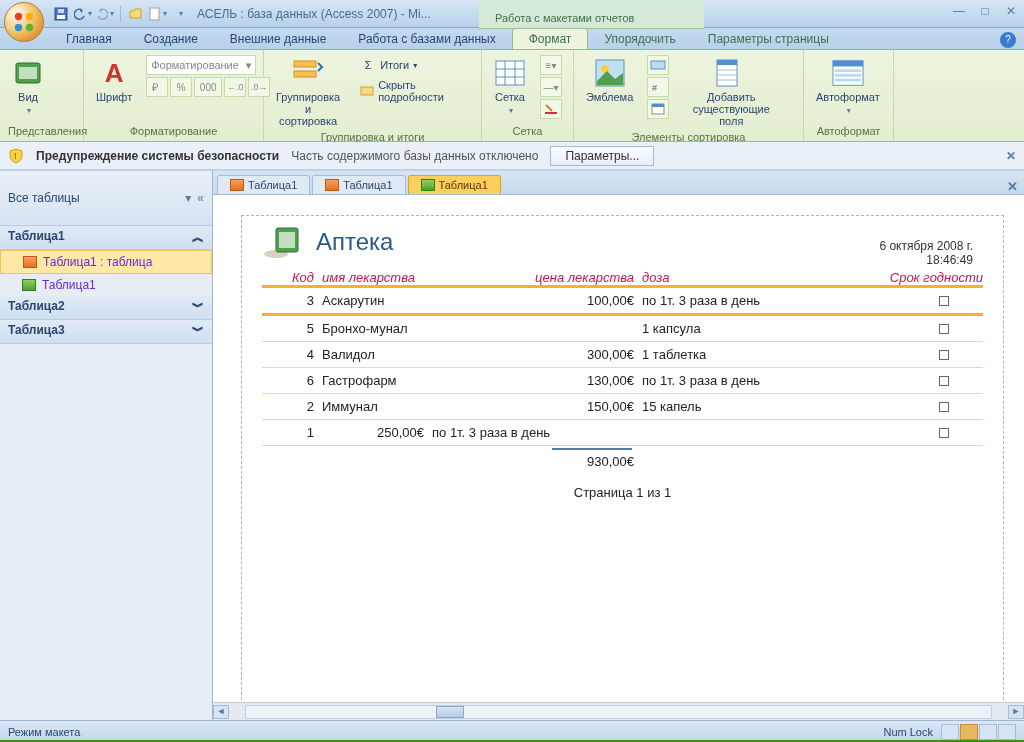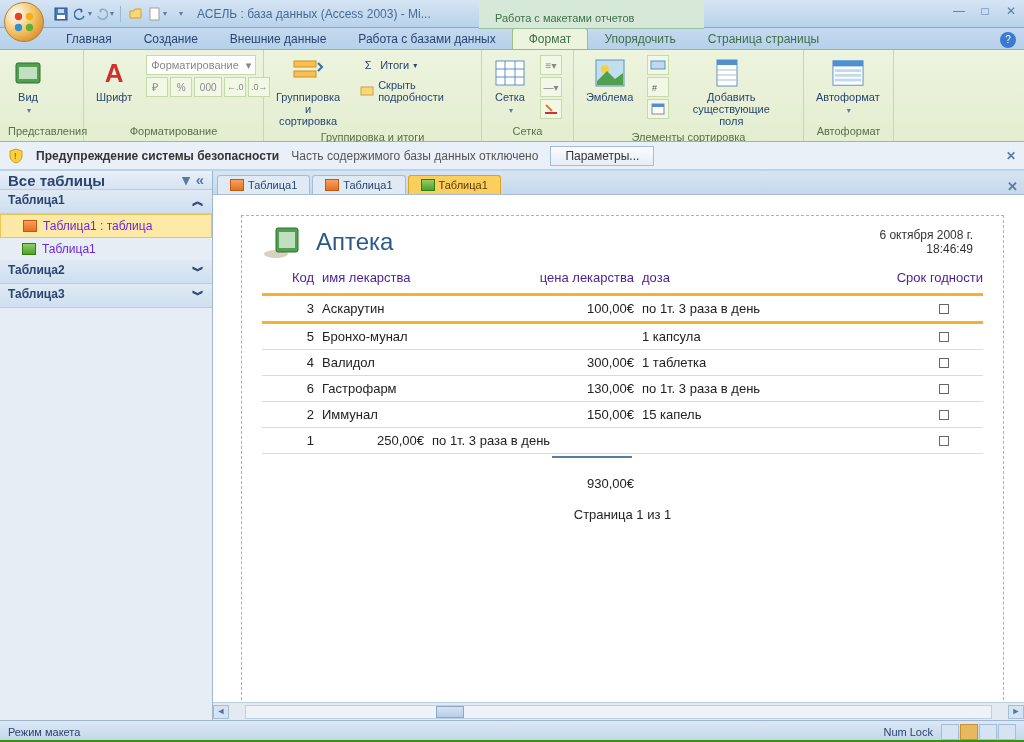--- a/index.html
+++ b/index.html
@@ -42,21 +42,21 @@
 .security-bar { height: 28px; background: #eaf0f8; border-bottom: 1px solid #bcd0e8; display: flex; align-items: center; padding: 0 8px; gap: 12px; font-size: 12px; position: relative; }
 .shield-ic { width: 16px; height: 16px; }
 .sec-title { font-weight: bold; color: #333; }
 .sec-text { color: #555; }
 .sec-btn { border: 1px solid #a6bdd8; background: linear-gradient(#fbfcfe, #e6edf7); padding: 2px 14px; cursor: pointer; color: #333; font-size: 12px; }
 .sec-close { position: absolute; right: 8px; color: #5a7aa6; cursor: pointer; font-weight: bold; }
 
 
 .main { position: absolute; top: 171px; bottom: 22px; left: 0; right: 0; display: flex; }
 .sidebar { width: 213px; background: #e6edf5; border-right: 1px solid #9fb6d2; display: flex; flex-direction: column; }
-.sidebar-head { background: linear-gradient(#e9f0f8, #d6e3f2); padding: 0 8px; border-bottom: 1px solid #b8cce2; display: flex; justify-content: space-between; align-items: center; color: #2a4570; font-size: 15px; font-weight: bold; }
+.sidebar-head { background: linear-gradient(#e9f0f8, #d6e3f2); padding: 20px 8px; border-bottom: 1px solid #b8cce2; display: flex; justify-content: space-between; align-items: center; color: #2a4570; font-size: 12px; }
 .sidebar-head .chev { color: #5a7aa6; }
 .accordion { background: linear-gradient(#e0eaf5, #cfdff0); padding: 3px 8px; border-bottom: 1px solid #b8cce2; color: #2a4570; font-weight: bold; font-size: 12px; display: flex; justify-content: space-between; cursor: pointer; }
 .nav-item { padding: 4px 8px 4px 22px; display: flex; align-items: center; gap: 6px; cursor: pointer; color: #6d28d9; }
 .nav-item.sel { background: #fde9a6; border: 1px solid #e8c658; }
 .nav-ic { width: 14px; height: 12px; background: linear-gradient(#f8a060, #e87020); border: 1px solid #c05810; }
 .nav-ic.r { background: linear-gradient(#90d060, #50a030); border-color: #308010; }
 
 
 .docs { flex: 1; display: flex; flex-direction: column; background: #fff; }
 .doc-tabs { height: 24px; background: linear-gradient(#d8e5f2, #c5d8ec); display: flex; align-items: flex-end; padding: 0 4px; border-bottom: 1px solid #a6bdd8; }
@@ -66,34 +66,34 @@
 .dtic.t { background: linear-gradient(#f8a060, #e87020); border: 1px solid #c05810; }
 .dtic.r { background: linear-gradient(#90d060, #50a030); border: 1px solid #308010; }
 .doc-close { position: absolute; right: 6px; color: #5a7aa6; cursor: pointer; font-weight: bold; font-size: 13px; }
 
 
 .canvas { flex: 1; background: #fff; overflow: auto; position: relative; padding: 20px 20px 20px 28px; }
 .report { border: 1px dashed #b0b0b0; position: relative; min-height: 490px; }
 .report-hdr { display: flex; align-items: center; padding: 8px 20px 4px 20px; position: relative; }
 .report-logo { width: 40px; height: 36px; margin-right: 14px; }
 .report-title { font-size: 24px; color: #2a5a8a; }
-.report-date { position: absolute; right: 30px; top: 12px; text-align: right; font-size: 12px; color: #333; }
+.report-date { position: absolute; right: 30px; top: 23px; text-align: right; font-size: 12px; color: #333; }
 .grid { padding: 0 20px; }
-.cols { display: flex; color: #4c1d95; font-size: 13px; padding: 6px 0 8px 0; }
+.cols { display: flex; color: #be185d; font-size: 13px; padding: 6px 0 0 0; font-style: italic; }
 .c-code { width: 60px; text-align: right; padding-right: 8px; }
 .c-name { width: 210px; }
 .c-price { width: 110px; text-align: right; padding-right: 8px; }
 .c-dose { width: 190px; }
 .c-exp { flex: 1; text-align: right; }
 .row-sep { height: 3px; background: #f8b030; }
 .row-sep.thin { height: 1px; background: #f8d898; }
 .row { display: flex; font-size: 13px; color: #222; padding: 5px 0; align-items: center; }
 .chk { width: 10px; height: 10px; border: 1px solid #666; margin-left: auto; margin-right: 34px; }
 .total-line { border-top: 2px solid #5a7aa6; width: 80px; margin-left: 290px; margin-top: 2px; }
-.total { padding: 4px 0; margin-top: 14px; }
+.total { padding: 4px 0; }
 .total .c-price { font-size: 13px; }
 .pager { text-align: center; padding: 12px 0; font-size: 13px; color: #222; }
 
 .hscroll { height: 18px; background: #e4eaf2; border-top: 1px solid #b8cce2; display: flex; align-items: center; }
 .hscroll .track { flex: 1; height: 14px; background: #eef3f9; border: 1px solid #c0d0e4; margin: 0 16px; position: relative; }
 .hscroll .thumb { position: absolute; left: 190px; width: 28px; height: 12px; background: linear-gradient(#d6e3f2, #b6cde6); border: 1px solid #8aa8ca; }
 .hscroll .arr { width: 16px; height: 14px; background: #d6e3f2; border: 1px solid #a6bdd8; text-align: center; font-size: 9px; color: #5577a0; cursor: pointer; }
 
 
 .status { position: absolute; bottom: 0; left: 0; right: 0; height: 22px; background: linear-gradient(#dce8f5, #c0d5ea); border-top: 1px solid #9fb6d2; display: flex; align-items: center; padding: 0 8px; color: #2a4570; font-size: 11px; }
@@ -145,37 +145,37 @@
           <path d="M1 3 L5 3 L6 1 L12 1 L12 10 L1 10 Z" fill="#f8d878" stroke="#d0a030"></path>
         </svg>
       </span>
     <span class="qat-btn dd-arr">
         <svg width="12" height="14" viewBox="0 0 12 14">
           <rect x="1" y="1" width="9" height="12" fill="#fff" stroke="#a0a0a0"></rect>
         </svg>
       </span>
     <span class="qat-btn dd-arr"></span>
   </div>
-  <span class="title-text">АСЕЛЬ : база данных (Access 2003) - Mi...</span>
+  <span class="title-text">АСЕЛЬ : база данных (Access 2007) - Mi...</span>
   <div class="context-tab-group">Работа с макетами отчетов</div>
   <div class="win-controls">
     <span>—</span>
     <span>□</span>
     <span>✕</span>
   </div>
 </div>
 
 <div class="ribbon-tabs">
   <div class="ribbon-tab">Главная</div>
   <div class="ribbon-tab">Создание</div>
   <div class="ribbon-tab">Внешние данные</div>
   <div class="ribbon-tab">Работа с базами данных</div>
   <div class="ribbon-tab active context">Формат</div>
   <div class="ribbon-tab context">Упорядочить</div>
-  <div class="ribbon-tab context">Страница страницы</div>
+  <div class="ribbon-tab context">Параметры страницы</div>
 </div>
 <div class="help-btn">?</div>
 
 <div class="ribbon">
   <div class="rgroup" style="width:84px">
     <div class="rgroup-body">
       <div class="big-btn">
         <div class="ic">
             <svg width="32" height="32" viewBox="0 0 32 32">
               <rect x="4" y="6" width="24" height="20" fill="#50a050" stroke="#307030" rx="2"></rect>

